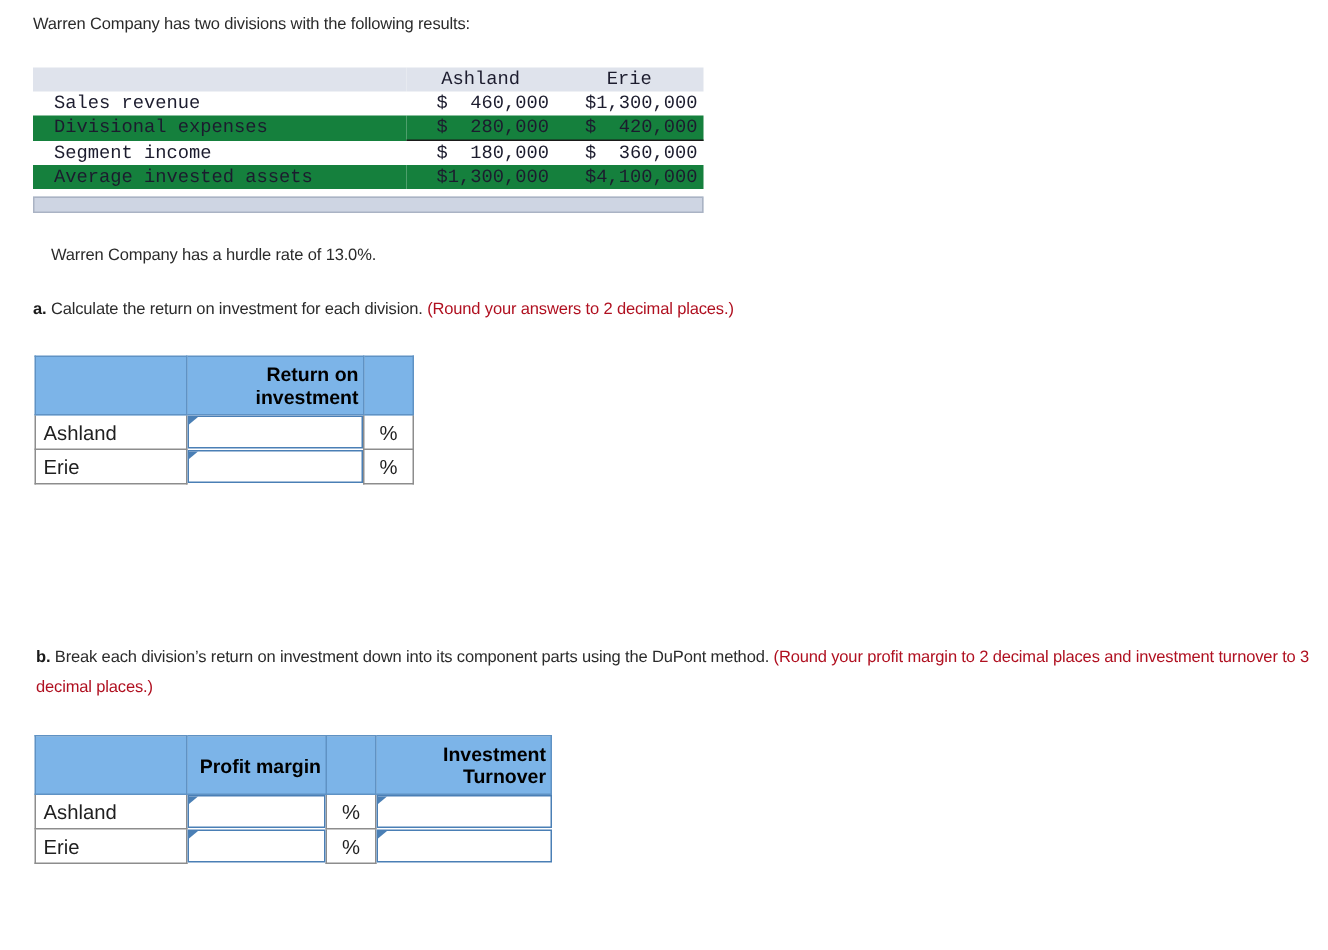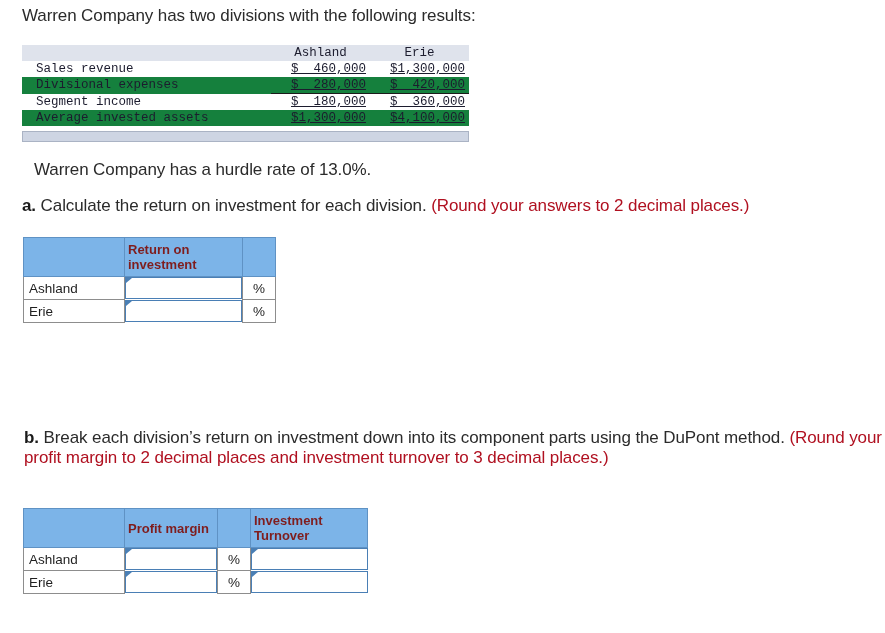--- a/index.html
+++ b/index.html
@@ -12,21 +12,21 @@
     height: 633px;
     position: relative;
     font-family: "Liberation Sans", sans-serif;
     color: #222222;
     overflow: hidden;
   }
 
   
   .prose {
     position: absolute;
-    font-size: 17px;
+    font-size: 11px;
     line-height: 20px;
     color: #2b2b2b;
     letter-spacing: -0.1px;
   }
   .q-letter {
     font-weight: bold;
     color: #1a1a1a;
   }
   .hint {
     font-weight: normal;
@@ -65,21 +65,20 @@
     width: 95px;
   }
   table.mono tbody td.lbl {
     text-align: left;
     padding-left: 14px;
   }
   table.mono tbody td.num {
     text-align: right;
     padding-right: 4px;
     width: 95px;
-    text-decoration: underline;
   }
   table.mono tbody tr.shade { background: #15803d; }
   table.mono tbody tr.rule td.num {
     border-bottom: 1px solid #1a1a1a;
   }
   .tbl-footer {
     margin-top: 5px;
     height: 9px;
     background: #ced5e3;
     border-top: 1px solid #aab3c4;
@@ -97,25 +96,25 @@
     table-layout: fixed;
   }
   .ans th, .ans td {
     border: 1px solid #8d8d8d;
     padding: 0;
     vertical-align: middle;
   }
   .ans th.hd {
     background: #7cb4e8;
     border: 1px solid #5f92c4;
-    color: #7f1d1d;
+    color: #000000;
     font-weight: bold;
     font-size: 13px;
     line-height: 15px;
-    text-align: left;
+    text-align: right;
     height: 38px;
     padding: 0 3px;
   }
   .ans th.hd.blank { }
   .ans td.rowlbl {
     height: 22px;
     padding: 0 0 0 5px;
     text-align: left;
     background: #ffffff;
     font-size: 13.5px;
@@ -246,21 +245,21 @@
     </tr>
   </tbody>
 </table>
 
 <div class="prose" style="left:24px; top:428px; width:858px;">
   <span class="q-letter">b.</span>
   <span>Break each division’s return on investment down into its component parts using the DuPont method.</span>
   <span class="hint">(Round your profit margin to 2 decimal places and investment turnover to 3 decimal places.)</span>
 </div>
 
-<table class="ans" style="left:23px; top:508px; width:318px;">
+<table class="ans" style="left:23px; top:490px; width:318px;">
   <thead>
     <tr>
       <th class="hd blank" style="width:94px;"></th>
       <th class="hd" style="width:86px;">Profit margin</th>
       <th class="hd blank" style="width:26px;"></th>
       <th class="hd" style="width:110px;">Investment Turnover</th>
     </tr>
   </thead>
   <tbody>
     <tr>

